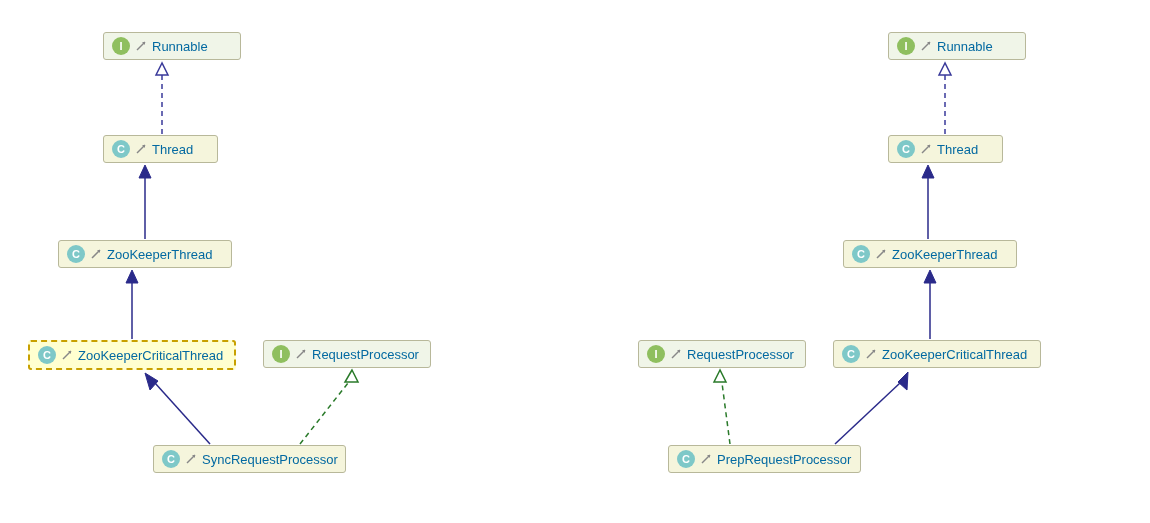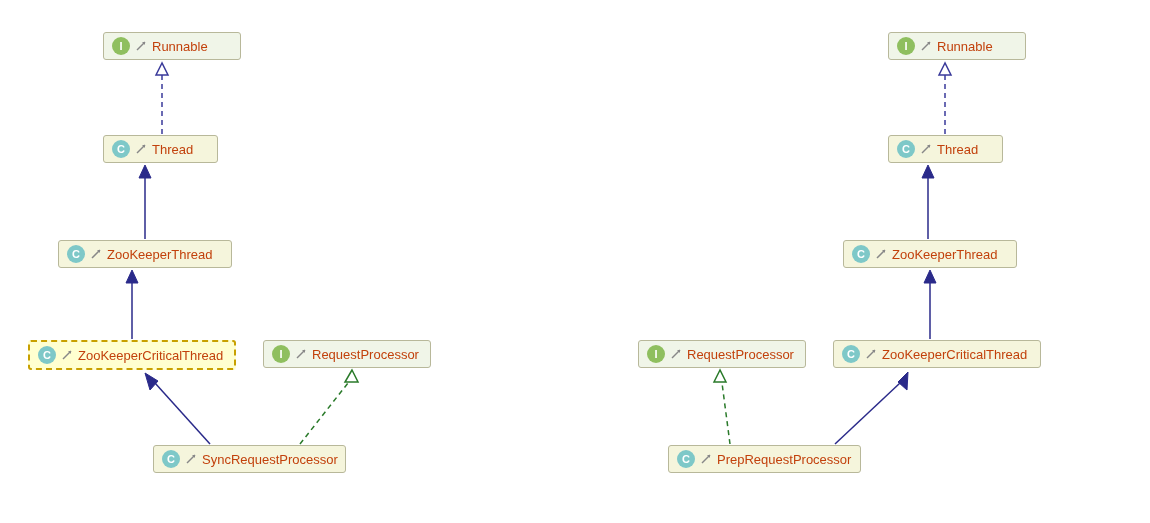--- a/index.html
+++ b/index.html
@@ -58,21 +58,21 @@
     }
     .label-icon {
       width: 14px;
       height: 14px;
       display: inline-flex;
       align-items: center;
       justify-content: center;
       flex-shrink: 0;
     }
     .node-text {
-      color: #c2410c;
+      color: #0369a1;
       font-size: 13px;
     }
     svg.arrows {
       position: absolute;
       top: 0;
       left: 0;
       width: 1150px;
       height: 523px;
       pointer-events: none;
     }

